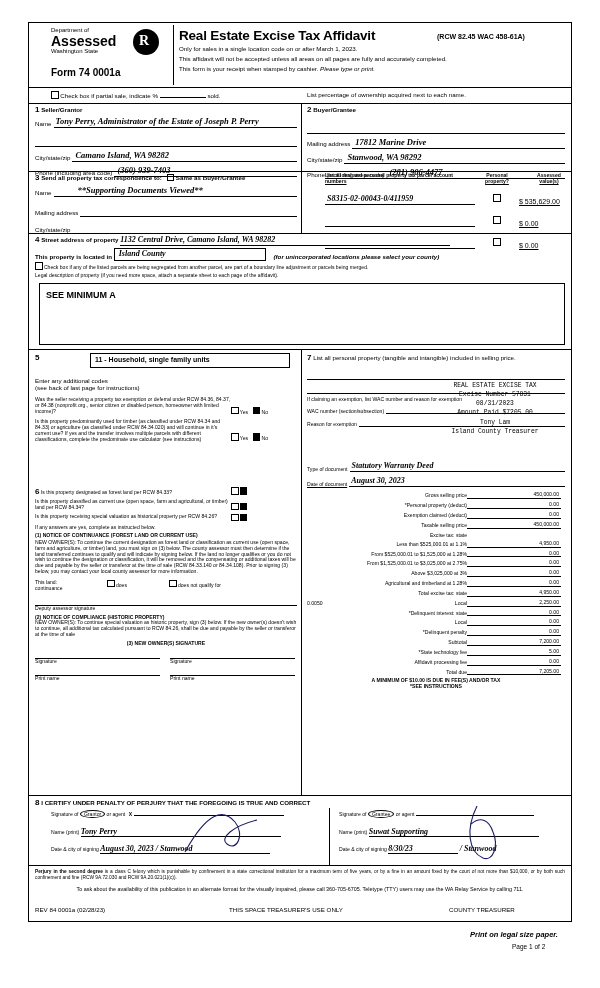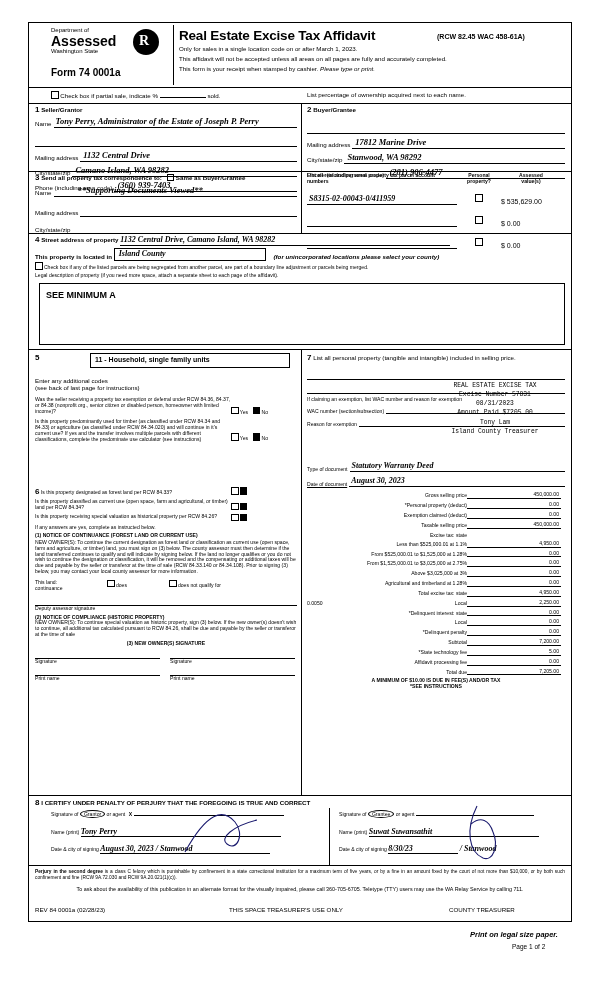--- a/index.html
+++ b/index.html
@@ -65,45 +65,39 @@
         <div class="row" style="margin-top:3px;">
             <span class="sm">Name</span>
             <span class="line" style="position:relative;margin-left:2px;">
               <span class="hand" style="position:absolute;left:2px;bottom:1px;white-space:nowrap;">Tony Perry, Administrator of the Estate of Joseph P. Perry</span>
             </span>
           </div>
         <div class="row" style="margin-top:9px;">
             <span class="line"></span>
           </div>
         <div class="row" style="margin-top:5px;">
-            <span class="sm">Mailing address</span>
-            <span class="line" style="position:relative;margin-left:2px;">
-              <span class="hand" style="position:absolute;left:3px;bottom:1px;">1132 Central Drive</span>
-            </span>
-          </div>
-        <div class="row" style="margin-top:5px;">
             <span class="sm">City/state/zip</span>
             <span class="line" style="position:relative;margin-left:2px;">
               <span class="hand" style="position:absolute;left:3px;bottom:1px;">Camano Island, WA 98282</span>
             </span>
           </div>
         <div class="row" style="margin-top:5px;">
             <span class="sm">Phone (including area code)</span>
             <span class="line" style="position:relative;margin-left:2px;">
               <span class="hand" style="position:absolute;left:3px;bottom:1px;">(360) 939-7403</span>
             </span>
           </div>
       </div>
 
       <div class="cell" style="left:278px;top:2px;width:258px;">
         <div class="sm"><span class="sec-num">2</span> <span class="b">Buyer/Grantee</span></div>
         <div class="row" style="margin-top:9px;">
             <span class="line"></span>
           </div>
-        <div class="row" style="margin-top:5px;">
+        <div class="row" style="margin-top:5px;align-items:center;">
             <span class="sm">Mailing address</span>
             <span class="line" style="position:relative;margin-left:2px;">
               <span class="hand" style="position:absolute;left:3px;bottom:1px;">17812 Marine Drive</span>
             </span>
           </div>
         <div class="row" style="margin-top:5px;">
             <span class="sm">City/state/zip</span>
             <span class="line" style="position:relative;margin-left:2px;">
               <span class="hand" style="position:absolute;left:3px;bottom:1px;">Stanwood, WA 98292</span>
             </span>
@@ -137,21 +131,21 @@
             </span>
           </div>
         <div class="row" style="margin-top:7px;">
             <span class="sm">City/state/zip</span>
             <span class="line" style="position:relative;margin-left:2px;">
               <span class="hand" style="position:absolute;left:3px;bottom:1px;"></span>
             </span>
           </div>
       </div>
 
-      <div class="cell" style="left:278px;top:2px;width:258px;">
+      <div class="cell" style="left:296px;top:2px;width:258px;text-decoration:underline;">
         <div style="display:flex;">
           <div class="xtiny b" style="width:150px;">List all real and personal property tax parcel account numbers</div>
           <div class="xtiny b ctr" style="width:44px;">
             <span>Personal</span><br><span>property?</span>
           </div>
           <div class="xtiny b ctr" style="width:60px;">
             <span>Assessed</span><br><span>value(s)</span>
           </div>
         </div>
         <div style="display:flex;align-items:flex-end;margin-top:2px;">
@@ -424,21 +418,21 @@
 
       <div class="cell" style="left:310px;top:16px;width:226px;">
         <div class="xtiny">
           <span>Signature of</span>
           <span style="border:1px solid #000;border-radius:50%;padding:0 3px;"><span>Grantee</span></span>
           <span>or agent</span>
           <span style="display:inline-block;width:118px;border-bottom:1px solid #000;"></span>
         </div>
         <div class="xtiny" style="margin-top:9px;">
           <span>Name (print)</span>
-          <span class="ul-val hand" style="width:170px;font-size:8px;">Suwat Suwansathit</span>
+          <span class="ul-val hand" style="width:170px;font-size:8px;">Suwat Supporting</span>
         </div>
         <div class="xtiny" style="margin-top:7px;">
           <span>Date &amp; city of signing</span>
           <span class="ul-val hand" style="width:70px;font-size:8px;">8/30/23</span>
           <span class="hand" style="font-size:8px;">/ Stanwood</span>
         </div>
       </div>
 
       <svg style="position:absolute;left:150px;top:8px;" width="120" height="58">
         <path d="M6 48 C28 8, 44 4, 56 18 C66 30, 58 48, 48 40 C40 34, 54 22, 78 16" fill="none" stroke="#1a1a6e" stroke-width="1.1"></path>

